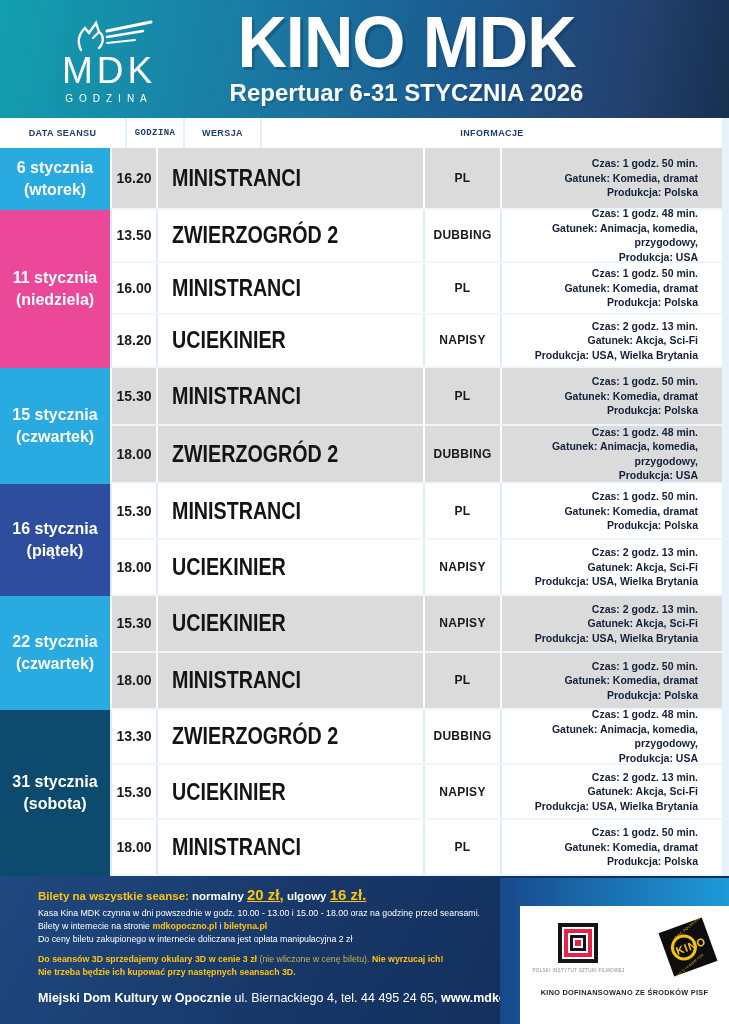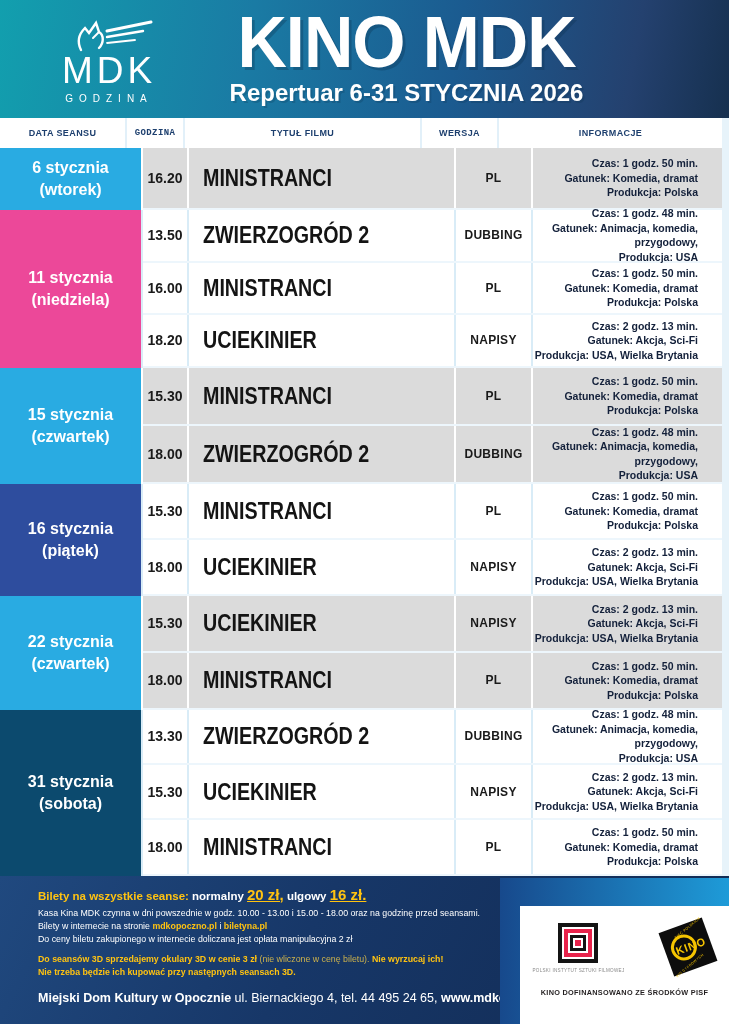--- a/index.html
+++ b/index.html
@@ -30,21 +30,21 @@
   .th{
     display:flex;align-items:center;justify-content:center;box-sizing:border-box;
     font-size:9px;font-weight:700;color:#1D3F6E;letter-spacing:.4px;
     border-right:2px solid #E2F0F9;background:#fff;
   }
   .c-date{width:127px;} .c-time{width:58px;font-family:Liberation Mono, monospace;} .c-title{width:237px;} .c-ver{width:77px;} .c-info{flex:1;border-right:none;}
   .group{display:flex;}
   .shade-gray{--rowbg:#DBDBDB;--sep:#FFFFFF;}
   .shade-white{--rowbg:#FFFFFF;--sep:#D9ECF7;}
   .date-cell{
-    width:143px;box-sizing:border-box;border-right:2px solid var(--sep);
+    width:112px;box-sizing:border-box;border-right:2px solid var(--sep);
     display:flex;flex-direction:column;align-items:center;justify-content:center;
     color:#fff;font-weight:700;font-size:16px;line-height:1.35;text-align:center;
   }
   .group-rows{flex:1;display:flex;flex-direction:column;}
   .show-row{display:flex;box-sizing:border-box;background:var(--rowbg);border-bottom:2px solid #EDF6FC;}
   .g1 .show-row{height:62px;}
   .g2 .show-row{height:52.6px;}
   .g3 .show-row{height:58px;}
   .g4 .show-row{height:56px;}
   .g5 .show-row{height:57px;}
@@ -132,21 +132,20 @@
     <div class="titles">
       <div class="main-title">KINO MDK</div>
       <div class="subtitle">Repertuar 6-31 STYCZNIA 2026</div>
     </div>
   </div>
 
   <div class="schedule">
     <div class="thead">
       <div class="th c-date">DATA SEANSU</div>
       <div class="th c-time">GODZINA</div>
-      <div class="th c-title">TYTUŁ FILMU</div>
       <div class="th c-ver">WERSJA</div>
       <div class="th c-info">INFORMACJE</div>
     </div>
     <div>
         <div class="group g1 shade-gray">
     <div class="date-cell" style="background: rgb(41, 171, 226);">
       <div>6 stycznia</div>
       <div>(wtorek)</div>
     </div>
     <div class="group-rows">

